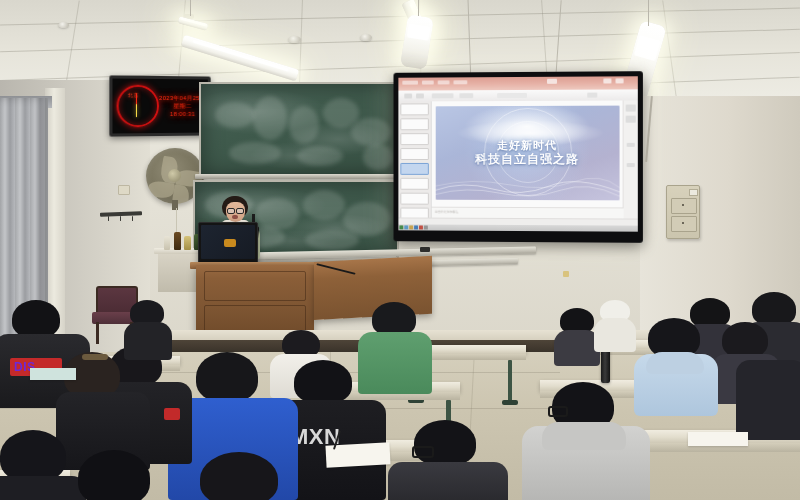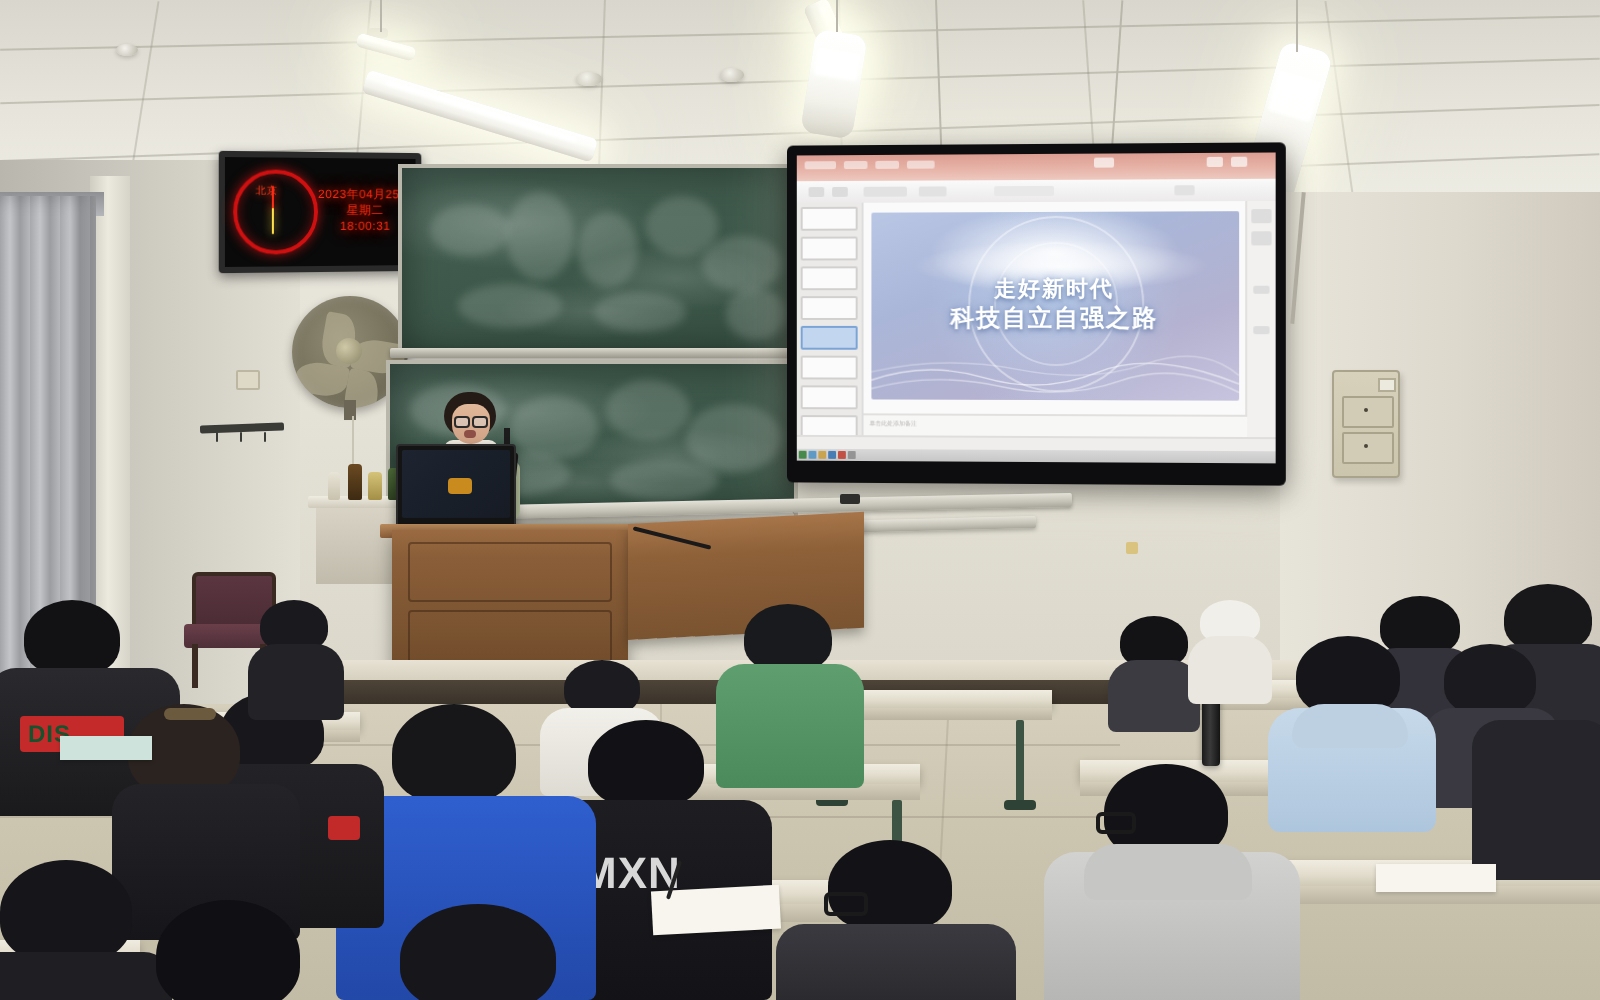--- a/index.html
+++ b/index.html
@@ -349,21 +349,21 @@
   .desk-leg{position:absolute;background:#3d5444;border-radius:1px;}
   .desk-foot{position:absolute;background:#2f4236;border-radius:2px;}
   .chairback{position:absolute;background:#2a2a28;border-radius:2px;}
 
   
   .person{position:absolute;}
   .torso{position:absolute;border-radius:14px 14px 4px 4px;}
   .hairtop{position:absolute;border-radius:50% 50% 40% 40%;}
   .hood{position:absolute;border-radius:16px 16px 6px 6px;}
   .badge-txt{
-    position:absolute;color:#14532d;font-weight:bold;
+    position:absolute;color:#6d28d9;font-weight:bold;
     letter-spacing:.5px;line-height:1;
   }
 
   
   #frontchair{left:92px;top:286px;width:44px;height:58px;}
   #fc-back{
     position:absolute;left:4px;top:0;width:38px;height:28px;
     background:linear-gradient(180deg,#5b3640,#4a2b33);
     border:2px solid #3b2a22;border-radius:3px;
   }

